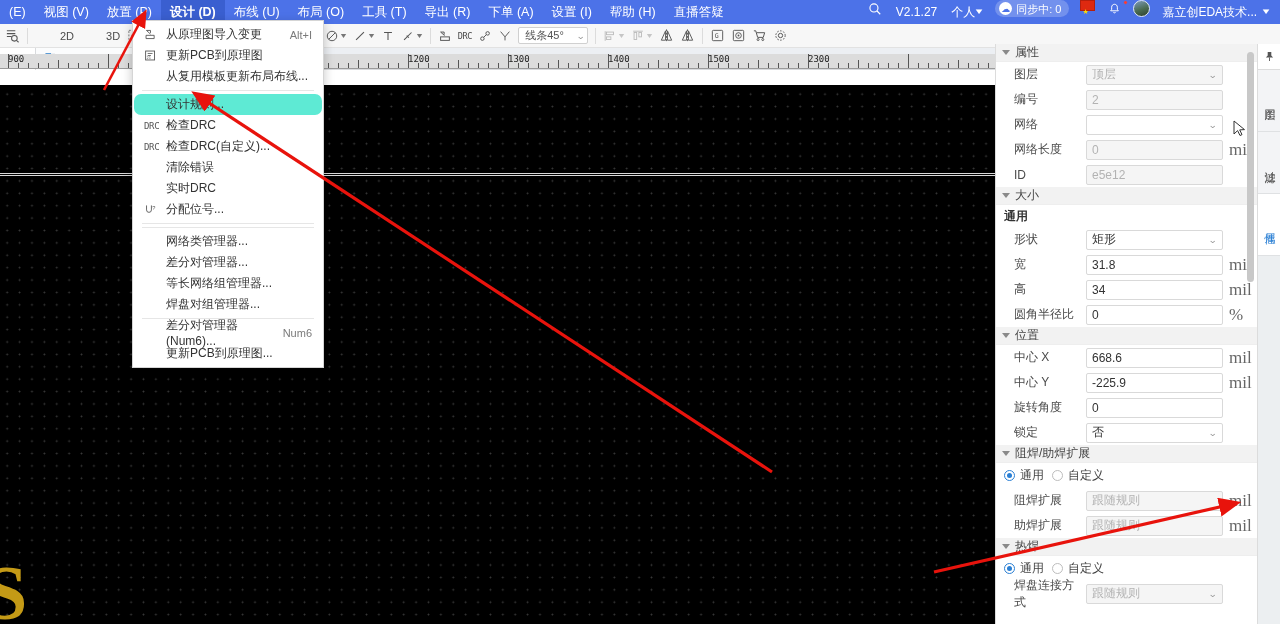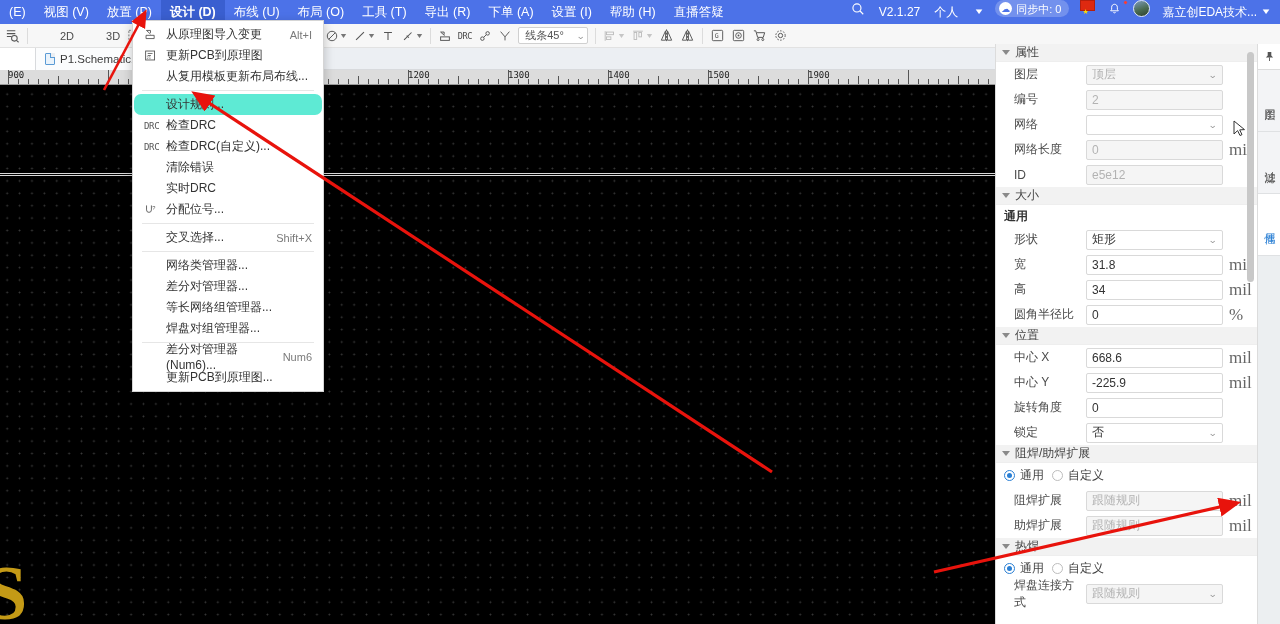--- a/index.html
+++ b/index.html
@@ -70,21 +70,21 @@
     display:flex; align-items:center; gap:5px; padding:0 12px 0 9px;
     font-size:11.5px; color:#3b3b3b;
   }
   .doc-ico{ width:10px;height:12px;border:1px solid #5b9bd5; border-radius:1px;
     background:#eaf3fb; position:relative;}
   .doc-ico:after{content:"";position:absolute;right:-1px;top:-1px;width:4px;height:4px;
     background:#eceff3;border-left:1px solid #5b9bd5;border-bottom:1px solid #5b9bd5;}
 
   
   #ruler-h{
-    position:absolute; left:0; top:70px; width:1081px; height:15px;
+    position:absolute; left:0; top:54px; width:1081px; height:15px;
     background:#dcdcdc; border-bottom:1px solid #9a9a9a; overflow:hidden;
     font-family:"DejaVu Sans Mono","Liberation Mono",monospace; font-size:9px; color:#222;
   }
   .rtick{ position:absolute; bottom:0; width:1px; background:#555; }
   .rlab{ position:absolute; top:0px; left:2px; white-space:nowrap; }
 
   
   #canvas{
     position:absolute; left:0; top:85px; width:995px; height:539px;
     background:#000; overflow:hidden;
@@ -185,21 +185,21 @@
   </div>
 
   <div id="menubar-right">
     <div class="mb-r">
       <svg width="14" height="14" viewBox="0 0 16 16">
           <circle cx="6.8" cy="6.8" r="4.6" fill="none" stroke="#fff" stroke-width="1.3"></circle>
           <line x1="10.3" y1="10.3" x2="14" y2="14" stroke="#fff" stroke-width="1.3"></line>
         </svg>
     </div>
     <div class="mb-r">V2.1.27</div>
-    <div class="mb-r" style="display:flex;align-items:flex-start;gap:17px;">
+    <div class="mb-r" style="display:flex;align-items:flex-start;gap:0;">
       <span>个人</span>
       <span class="caret">▼</span>
     </div>
     <div class="mb-r" style="padding:0 4px;">
       <div class="sync-pill">
         <span class="cloud-dot">☁</span>
         <span>同步中: 0</span>
       </div>
     </div>
     <div class="mb-r" style="padding:0 5px;">
@@ -391,21 +391,21 @@
     <span>P1.Schematic1</span>
   </div>
 </div>
 
 <div id="ruler-h">
   <div class="rlab" style="left:8px;">900</div>
   <div class="rlab" style="left:408px;text-align:center;">1200</div>
   <div class="rlab" style="left:508px;">1300</div>
   <div class="rlab" style="left:608px;">1400</div>
   <div class="rlab" style="left:708px;">1500</div>
-  <div class="rlab" style="left:808px;">1900</div>
+  <div class="rlab" style="left:808px;">2300</div>
   <div id="ruler-ticks">
       <div class="rtick" style="left: 8px; height: 14px;"></div>
       <div class="rtick" style="left: 18px; height: 5px;"></div>
       <div class="rtick" style="left: 28px; height: 5px;"></div>
       <div class="rtick" style="left: 38px; height: 5px;"></div>
       <div class="rtick" style="left: 48px; height: 5px;"></div>
       <div class="rtick" style="left: 58px; height: 8px;"></div>
       <div class="rtick" style="left: 68px; height: 5px;"></div>
       <div class="rtick" style="left: 78px; height: 5px;"></div>
       <div class="rtick" style="left: 88px; height: 5px;"></div>
@@ -558,25 +558,20 @@
     <div class="mi">
       <span class="ic">
         <svg width="14" height="13" viewBox="0 0 16 16">
           <path d="M2.5 3 v5.5 a3 3 0 0 0 6 0 V3" stroke="#555" stroke-width="1.1" fill="none"></path>
           <text x="9.5" y="8" font-size="7" fill="#555">?</text>
         </svg>
       </span>
       <span class="lbl">分配位号...</span>
     </div>
     <div class="mdiv"></div>
-    <div class="mi">
-      <span class="ic"></span>
-      <span class="lbl">交叉选择...</span>
-      <span class="sc">Shift+X</span>
-    </div>
     <div class="mdiv"></div>
     <div class="mi">
       <span class="ic"></span>
       <span class="lbl">网络类管理器...</span>
     </div>
     <div class="mi">
       <span class="ic"></span>
       <span class="lbl">差分对管理器...</span>
     </div>
     <div class="mi">

